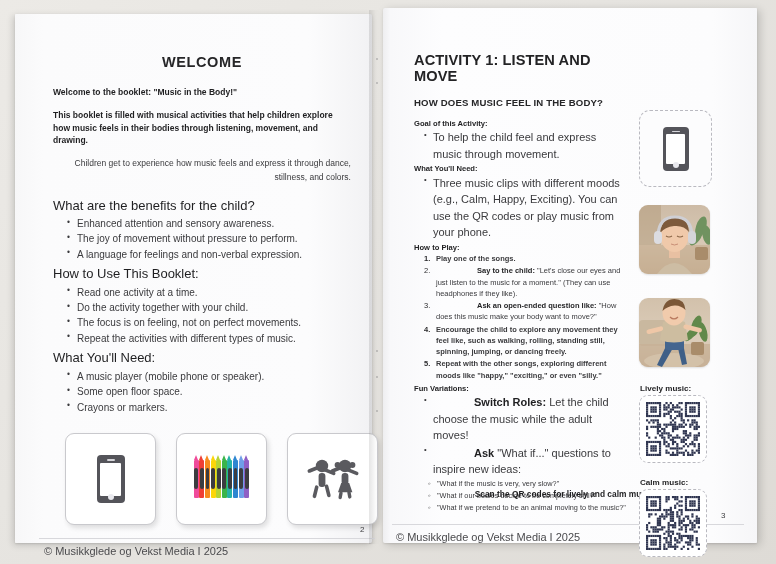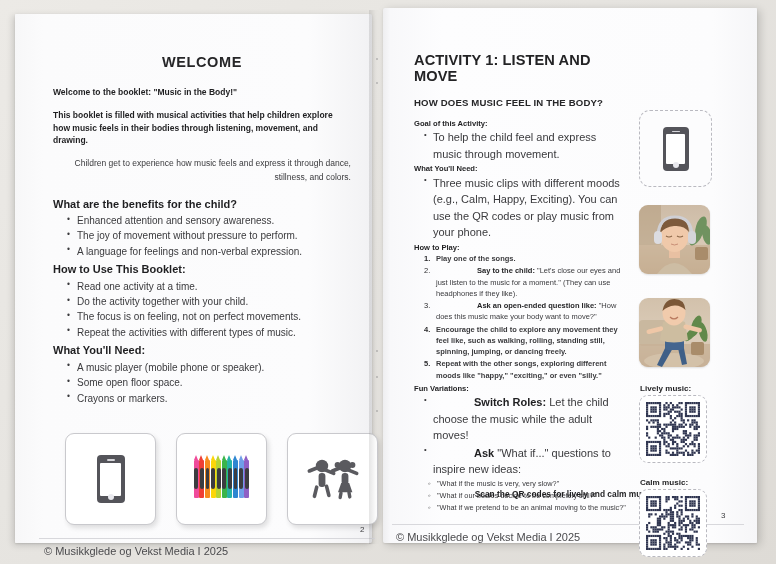--- a/index.html
+++ b/index.html
@@ -34,21 +34,21 @@
 
   h1.title{font-size:14.5px;font-weight:bold;color:#262628;text-align:center;
     letter-spacing:.6px;margin:0 0 16px 0;}
   h1.act{font-size:14.6px;font-weight:bold;color:#232325;margin:0 0 13px 0;
     letter-spacing:.1px;}
   h2.sub{font-size:9.6px;font-weight:bold;color:#262628;margin:0 0 10px 0;
     letter-spacing:.15px;}
 
   p.lead{font-size:8.5px;font-weight:bold;color:#1f1f21;margin:0 0 10px 0;line-height:1.5;}
   p.body{font-size:8.5px;color:#3a3a3d;margin:0 0 11px 0;line-height:1.62;text-align:right;}
-  .hdr{font-size:11px;font-weight:bold;color:#1f1f21;margin:2px 0 1px 0;line-height:1.5;}
+  .hdr{font-size:13px;font-weight:normal;color:#1f1f21;margin:2px 0 1px 0;line-height:1.5;}
   .hdr-r{font-size:7.6px;font-weight:bold;color:#1f1f21;margin:1px 0 0 0;line-height:1.5;}
 
   ul.b{list-style:none;margin:0 0 1px 0;padding:0 0 0 14px;}
   ul.b > li{font-size:10px;color:#3a3a3d;line-height:1.54;position:relative;
     padding-left:10px;margin:0;}
   ul.b > li::before{content:"\2022";position:absolute;left:0;top:-.5px;color:#3a3a3d;font-size:8.5px;}
 
   ul.br{list-style:none;margin:0 0 0 0;padding:0 0 0 10px;}
   ul.br > li{font-size:11px;color:#3a3a3d;line-height:1.5;position:relative;
     padding-left:9px;margin:0 0 1px 0;}

